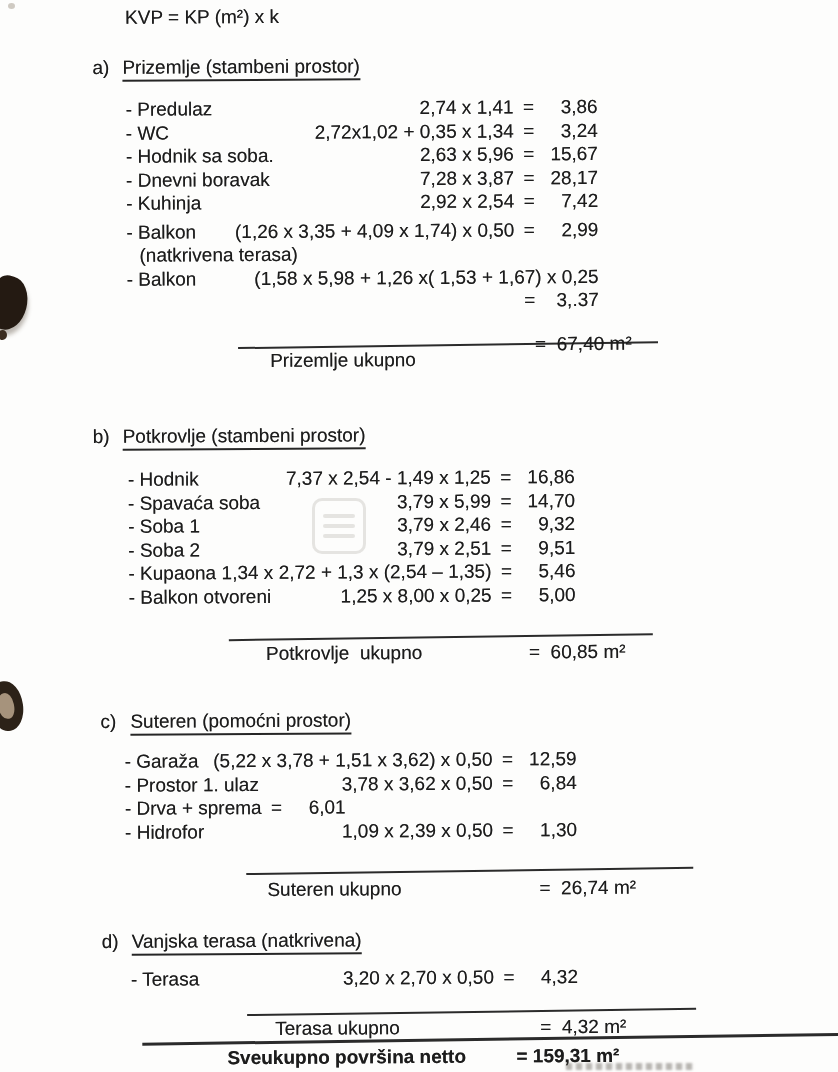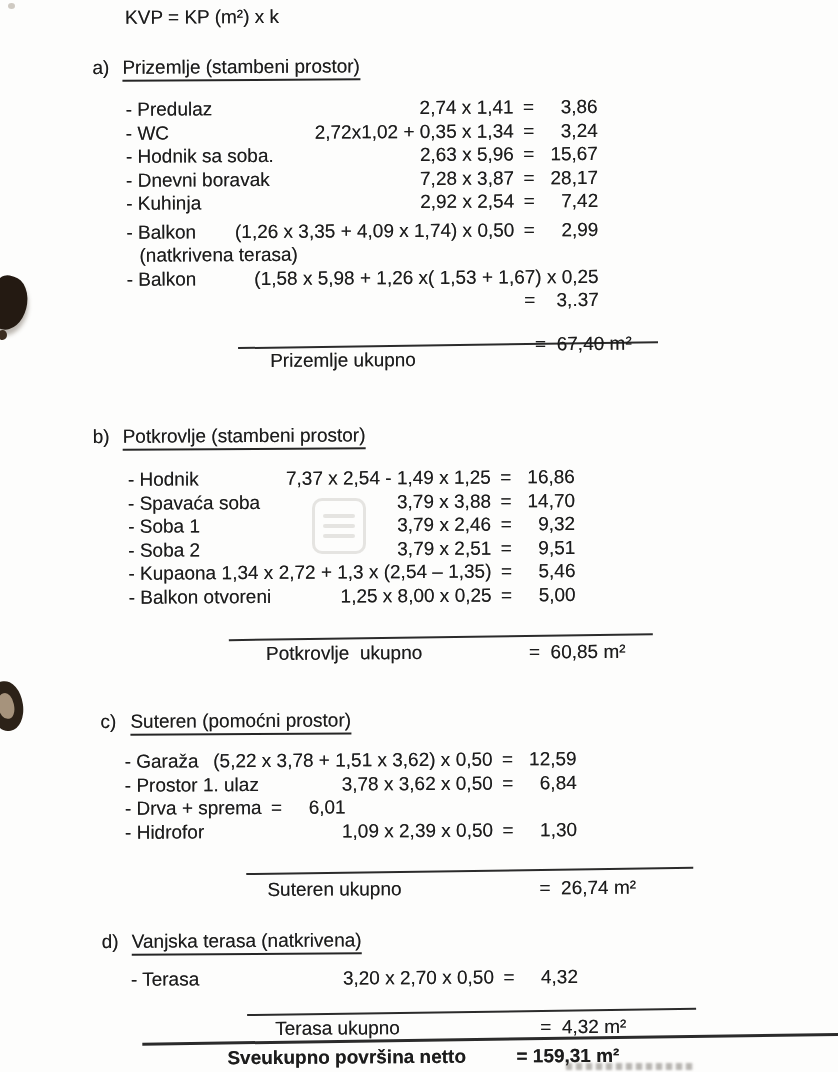--- a/index.html
+++ b/index.html
@@ -126,21 +126,21 @@
     </div>
     <div class="rows" style="left:128px;top:466px;width:447px;">
       <div class="row">
         <span class="nm">- Hodnik</span>
         <span class="ex">7,37 x 2,54 - 1,49 x 1,25</span>
         <span class="eq">=</span>
         <span class="rs">16,86</span>
       </div>
       <div class="row">
         <span class="nm">- Spavaća soba</span>
-        <span class="ex">3,79 x 3,88</span>
+        <span class="ex">3,79 x 5,99</span>
         <span class="eq">=</span>
         <span class="rs">14,70</span>
       </div>
       <div class="row">
         <span class="nm">- Soba 1</span>
         <span class="ex">3,79 x 2,46</span>
         <span class="eq">=</span>
         <span class="rs">9,32</span>
       </div>
       <div class="row">

